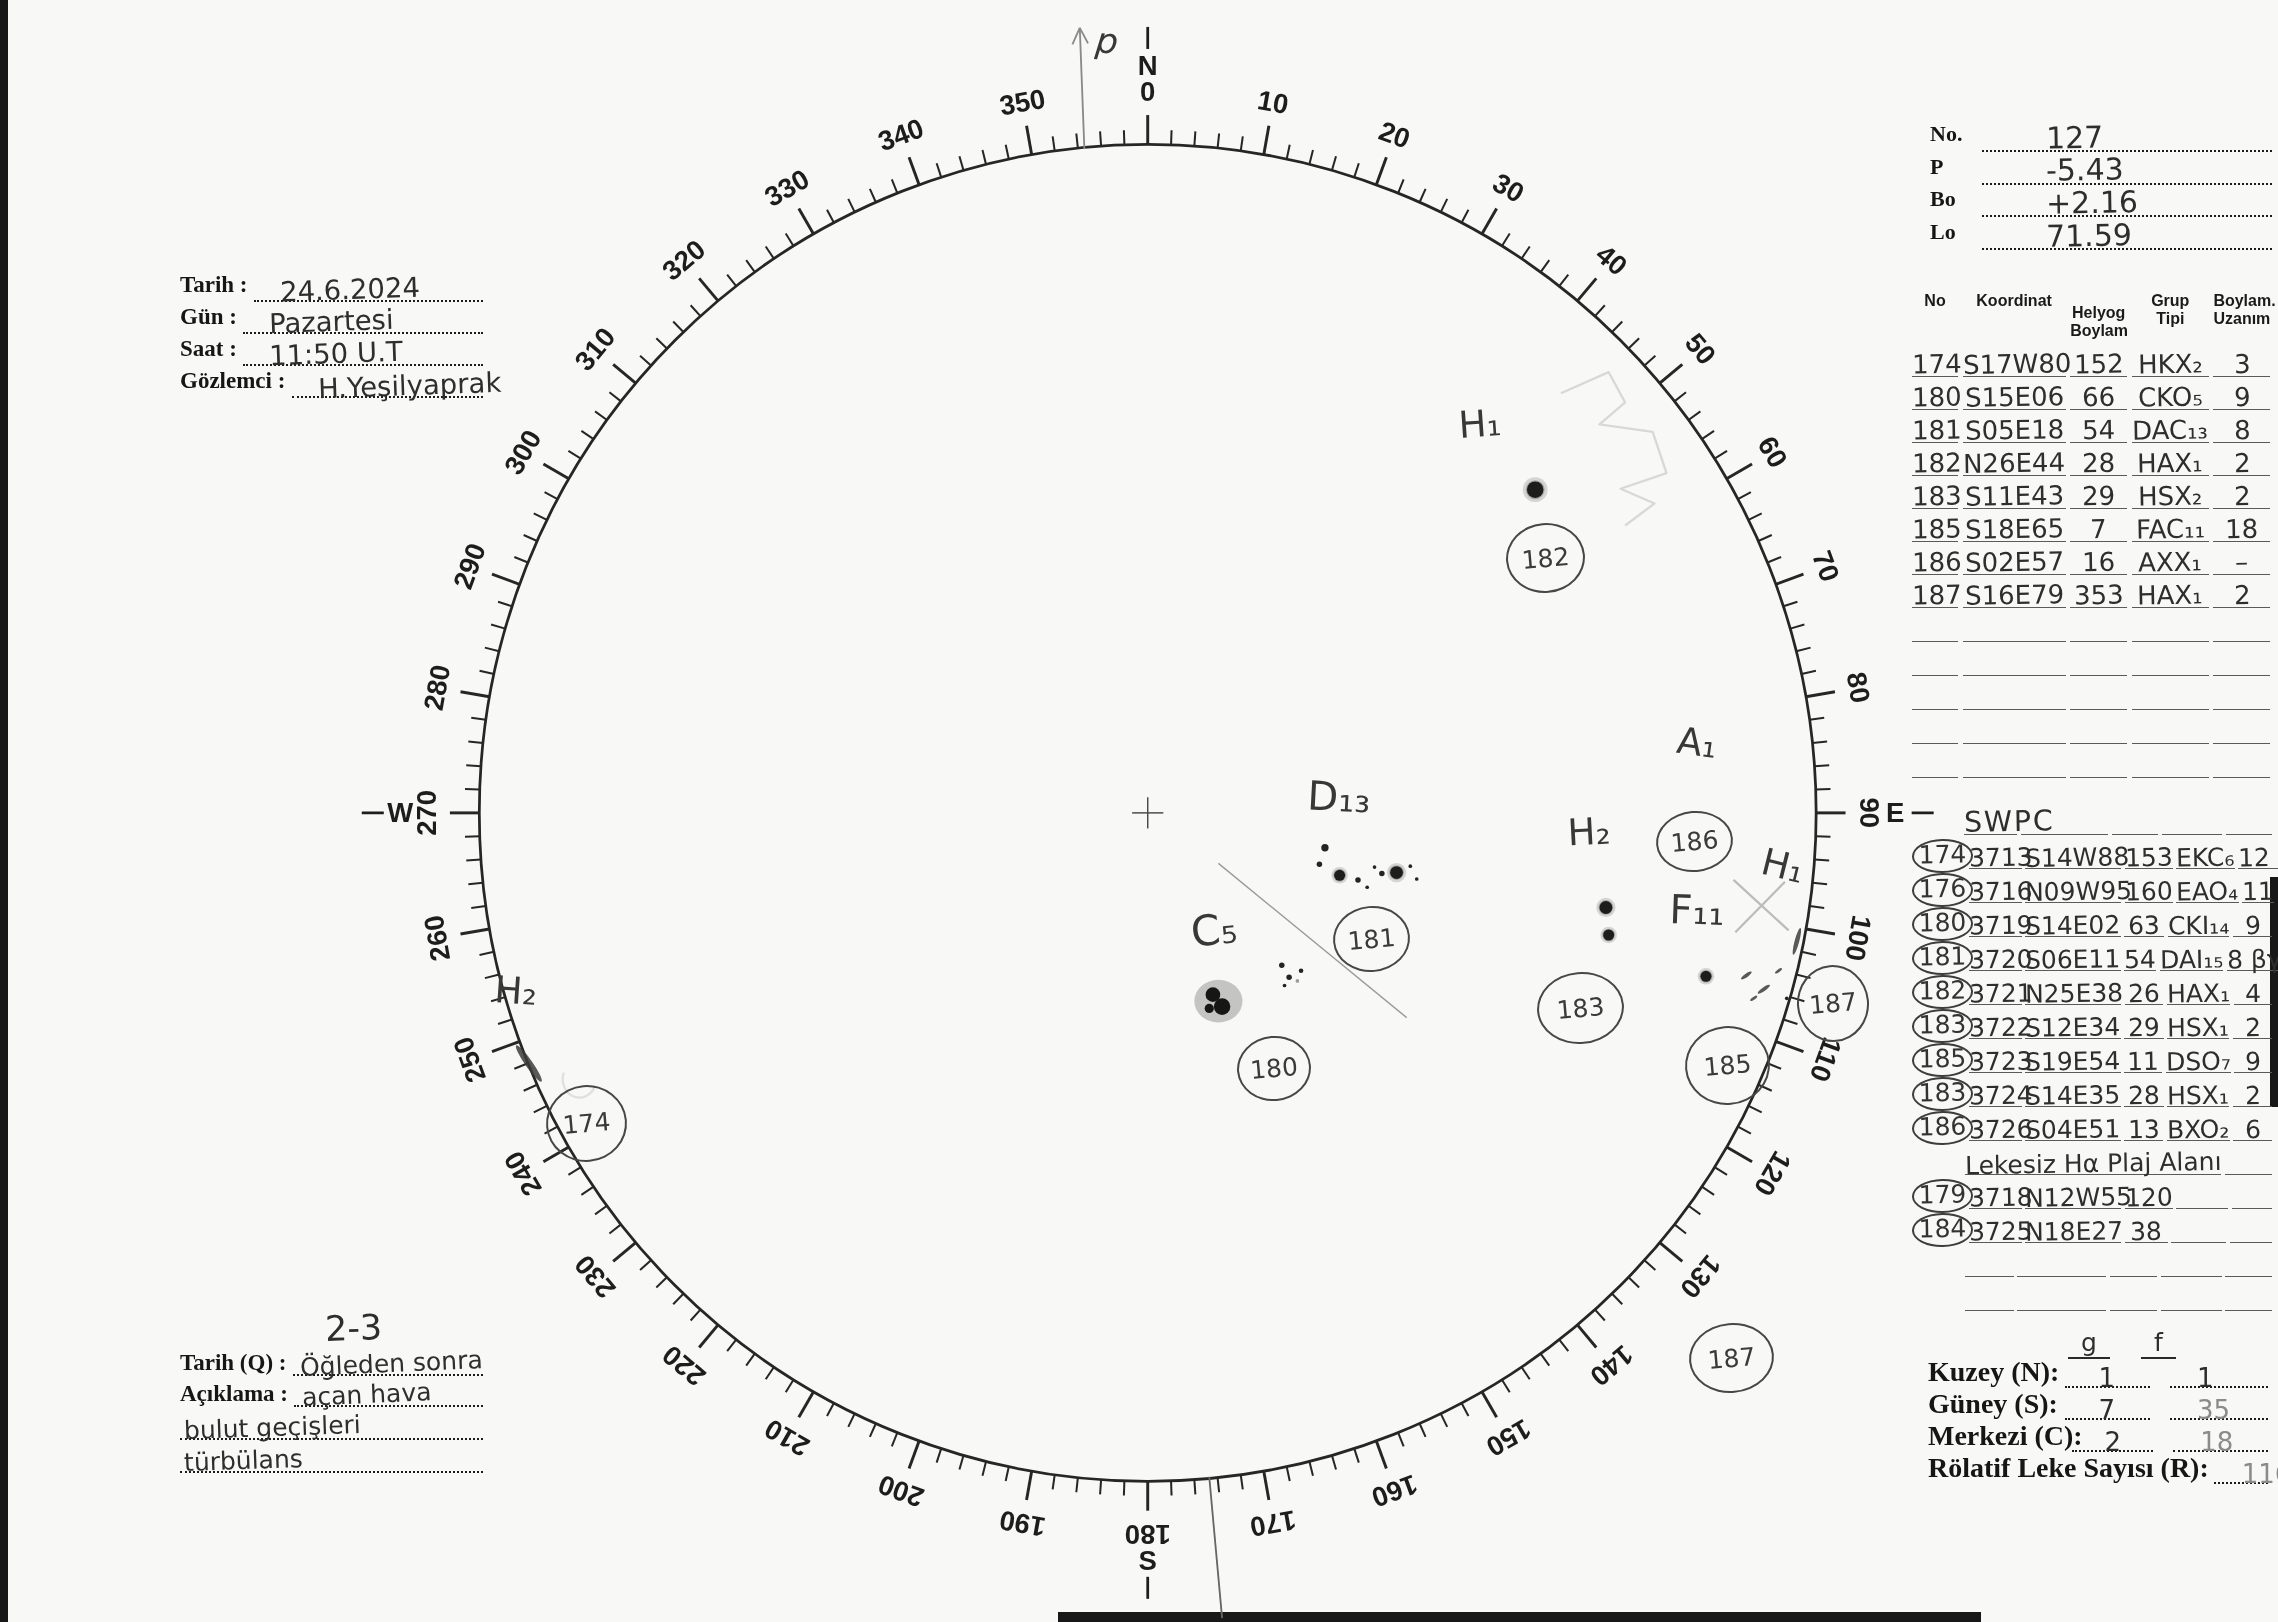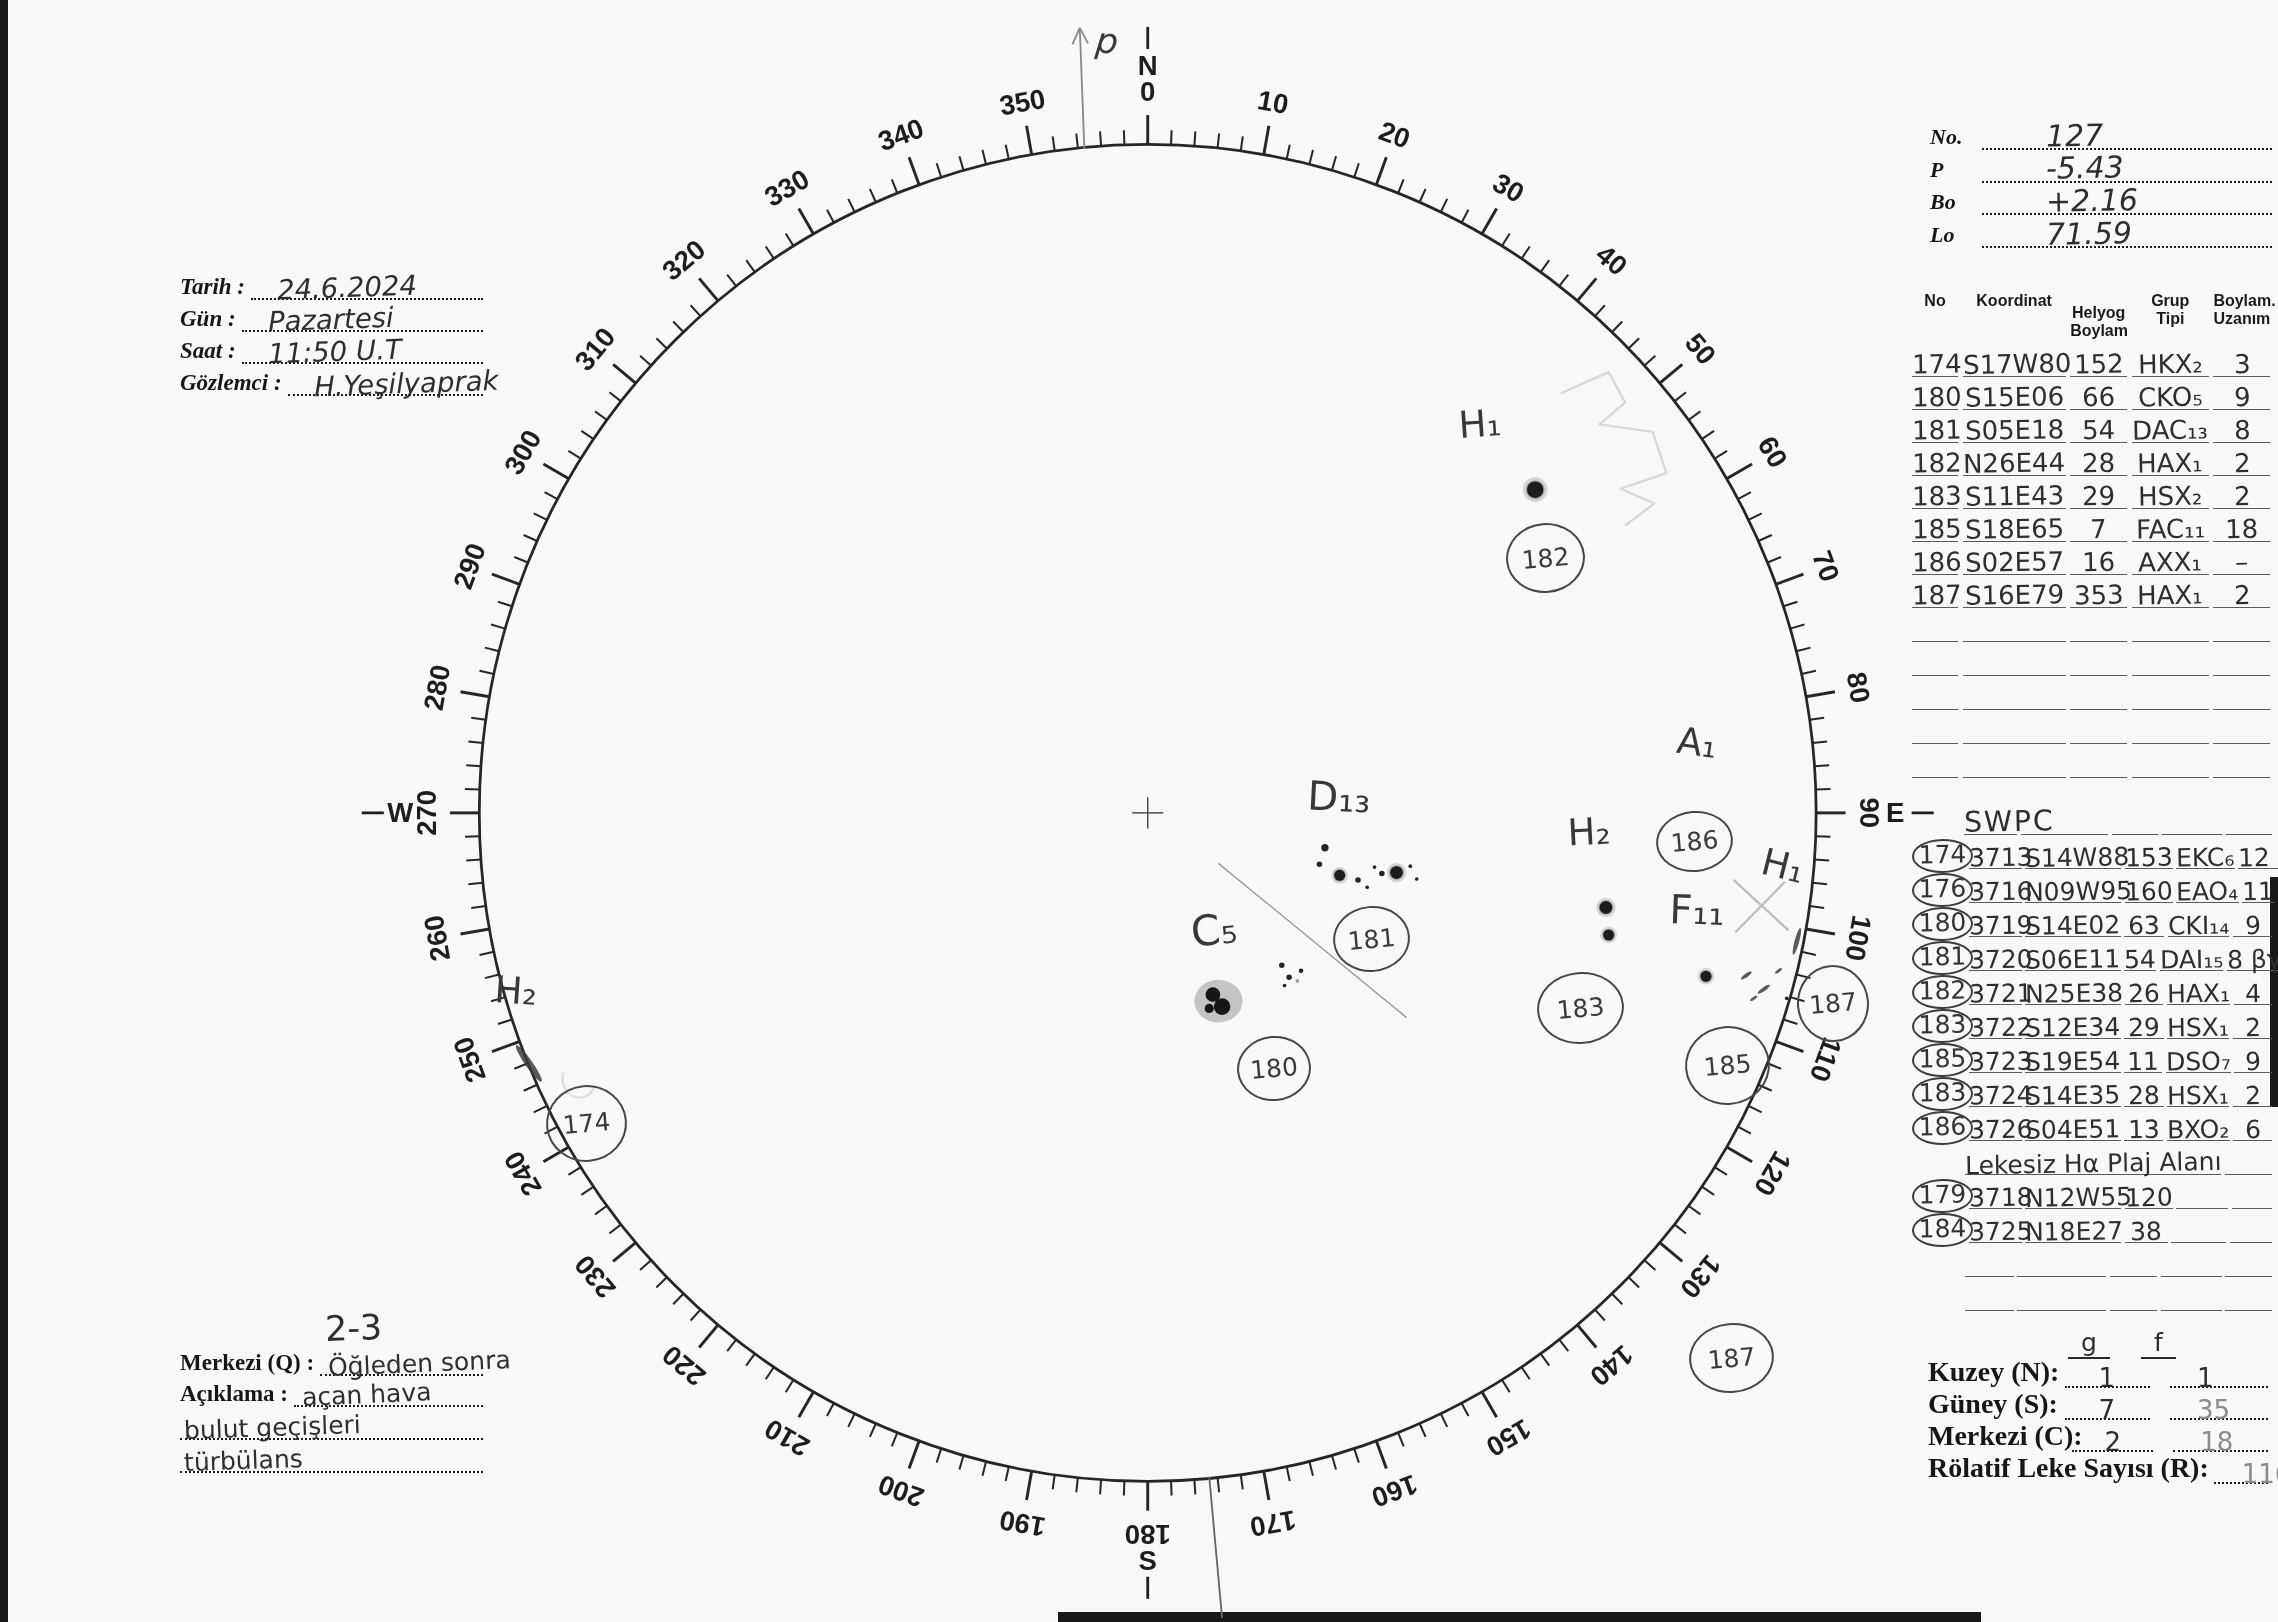--- a/index.html
+++ b/index.html
@@ -11,21 +11,21 @@
   .hw-light{color:#8b8b8b;}
   
   .art{position:absolute;background:#181818;}
   
   .hdr{position:absolute;left:129px;top:87px;width:404px;text-align:center;}
   .hdr .l1{font-size:21px;letter-spacing:0.5px;line-height:1.18;}
   .hdr .lve{font-size:16.5px;line-height:1.3;}
   .hdr .ttl{font-size:25px;margin-top:24px;letter-spacing:0.9px;}
   
   .obsf{position:absolute;left:180px;top:272px;width:303px;}
-  .frow{display:flex;align-items:flex-end;height:27.5px;margin-bottom:4.6px;font-style:italic;}
+  .frow{display:flex;height:27.5px;margin-bottom:4.6px;}
   .flabel{font-size:23px;margin-right:6.4px;white-space:nowrap;}
   .dotline{flex:1;border-bottom:2.3px dotted #1c1c1c;position:relative;height:100%;}
   .dotline .hw{position:absolute;bottom:-5.5px;left:26px;font-size:27.5px;white-space:nowrap;transform:rotate(-2deg);}
   
   .ephem{position:absolute;left:1930px;top:121px;width:342px;}
   .ephem .frow{height:29px;margin-bottom:3.7px;}
   .ephem .flabel{font-size:22px;width:48px;margin-right:3.7px;}
   .ephem .dotline .hw{font-size:30px;left:64px;bottom:-4.6px;transform:rotate(-1deg);}
   
   .gtable{position:absolute;left:1912px;top:292px;width:364px;}
@@ -407,21 +407,21 @@
       <span class="serifb clabel">Rölatif Leke Sayısı (R):</span>
       <span class="cseg s2">
           <span class="hw hw-light">116</span>
         </span>
     </div>
   </div>
 
   <div class="qual">
     <div class="hw qrating">2-3</div>
     <div class="qrow q1">
-      <span class="serifb flabel">Merkezi (Q) :</span>
+      <span class="serifb flabel">Tarih (Q) :</span>
       <span class="dotline">
           <span class="hw">Öğleden  sonra</span>
         </span>
     </div>
     <div class="qrow">
       <span class="serifb flabel">Açıklama :</span>
       <span class="dotline">
           <span class="hw">açan hava</span>
         </span>
     </div>

